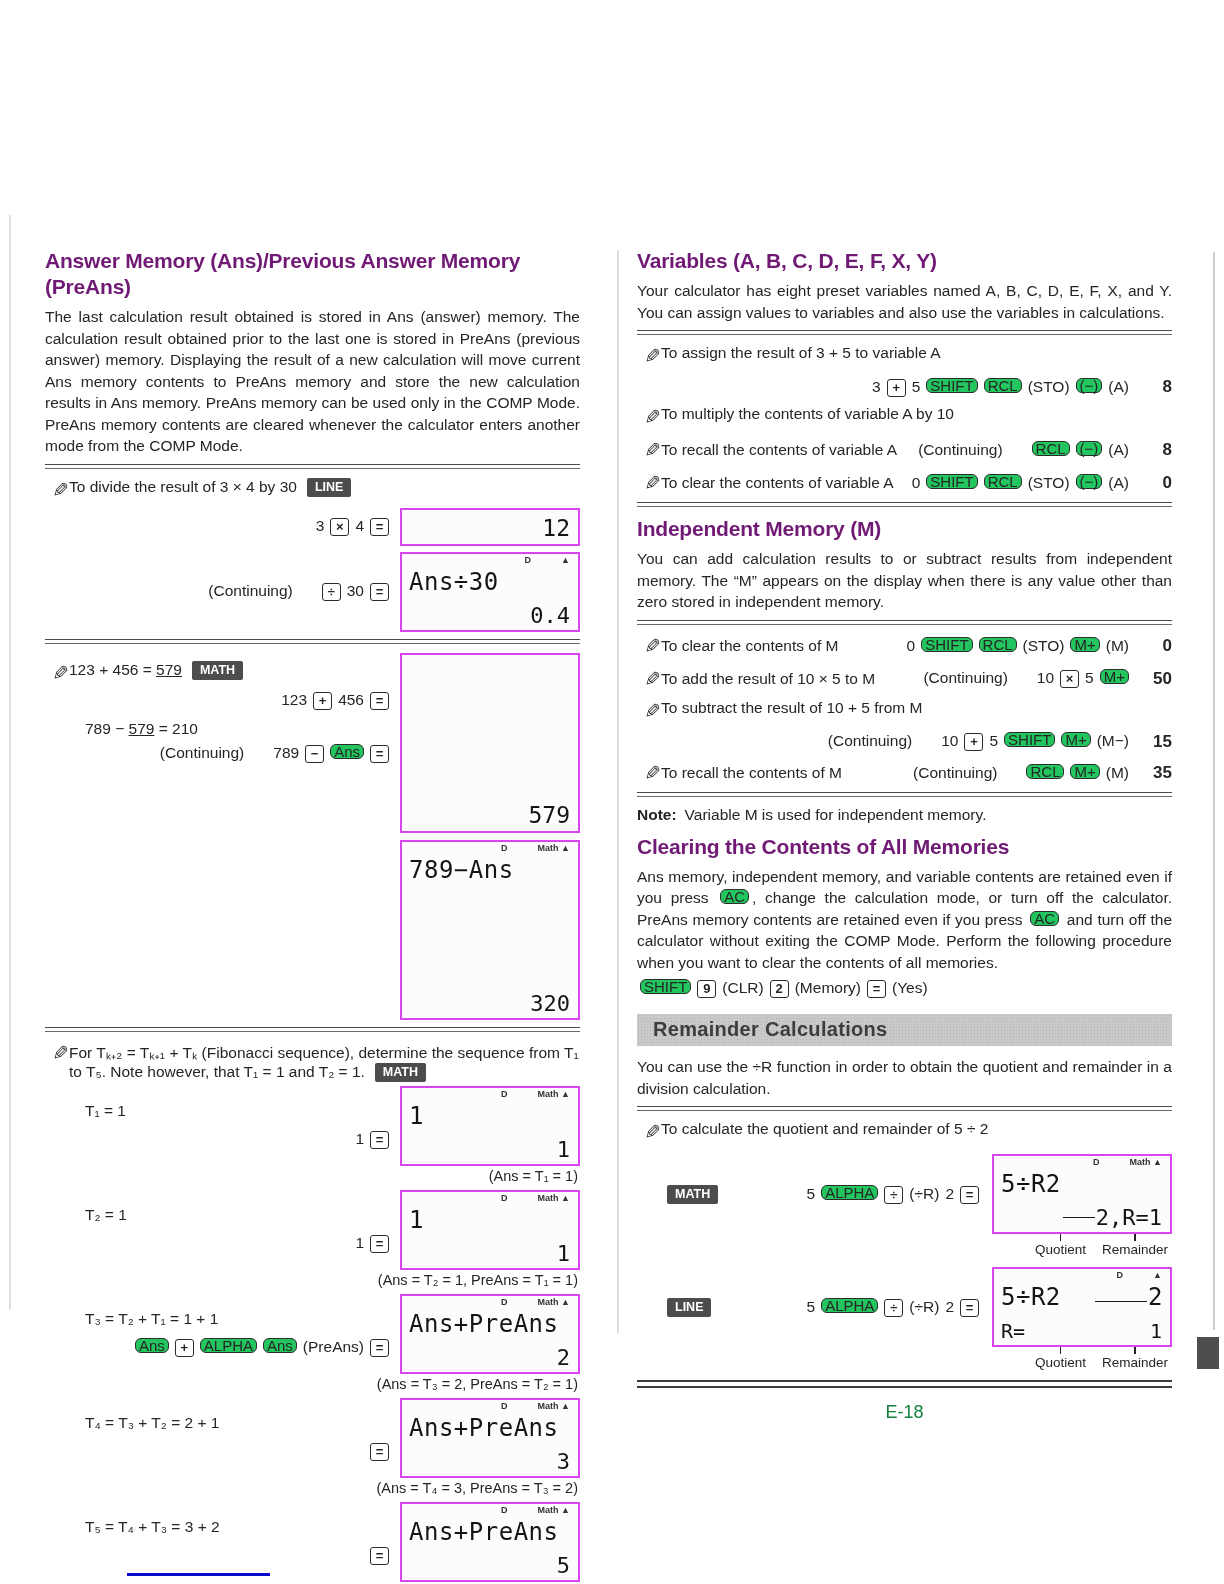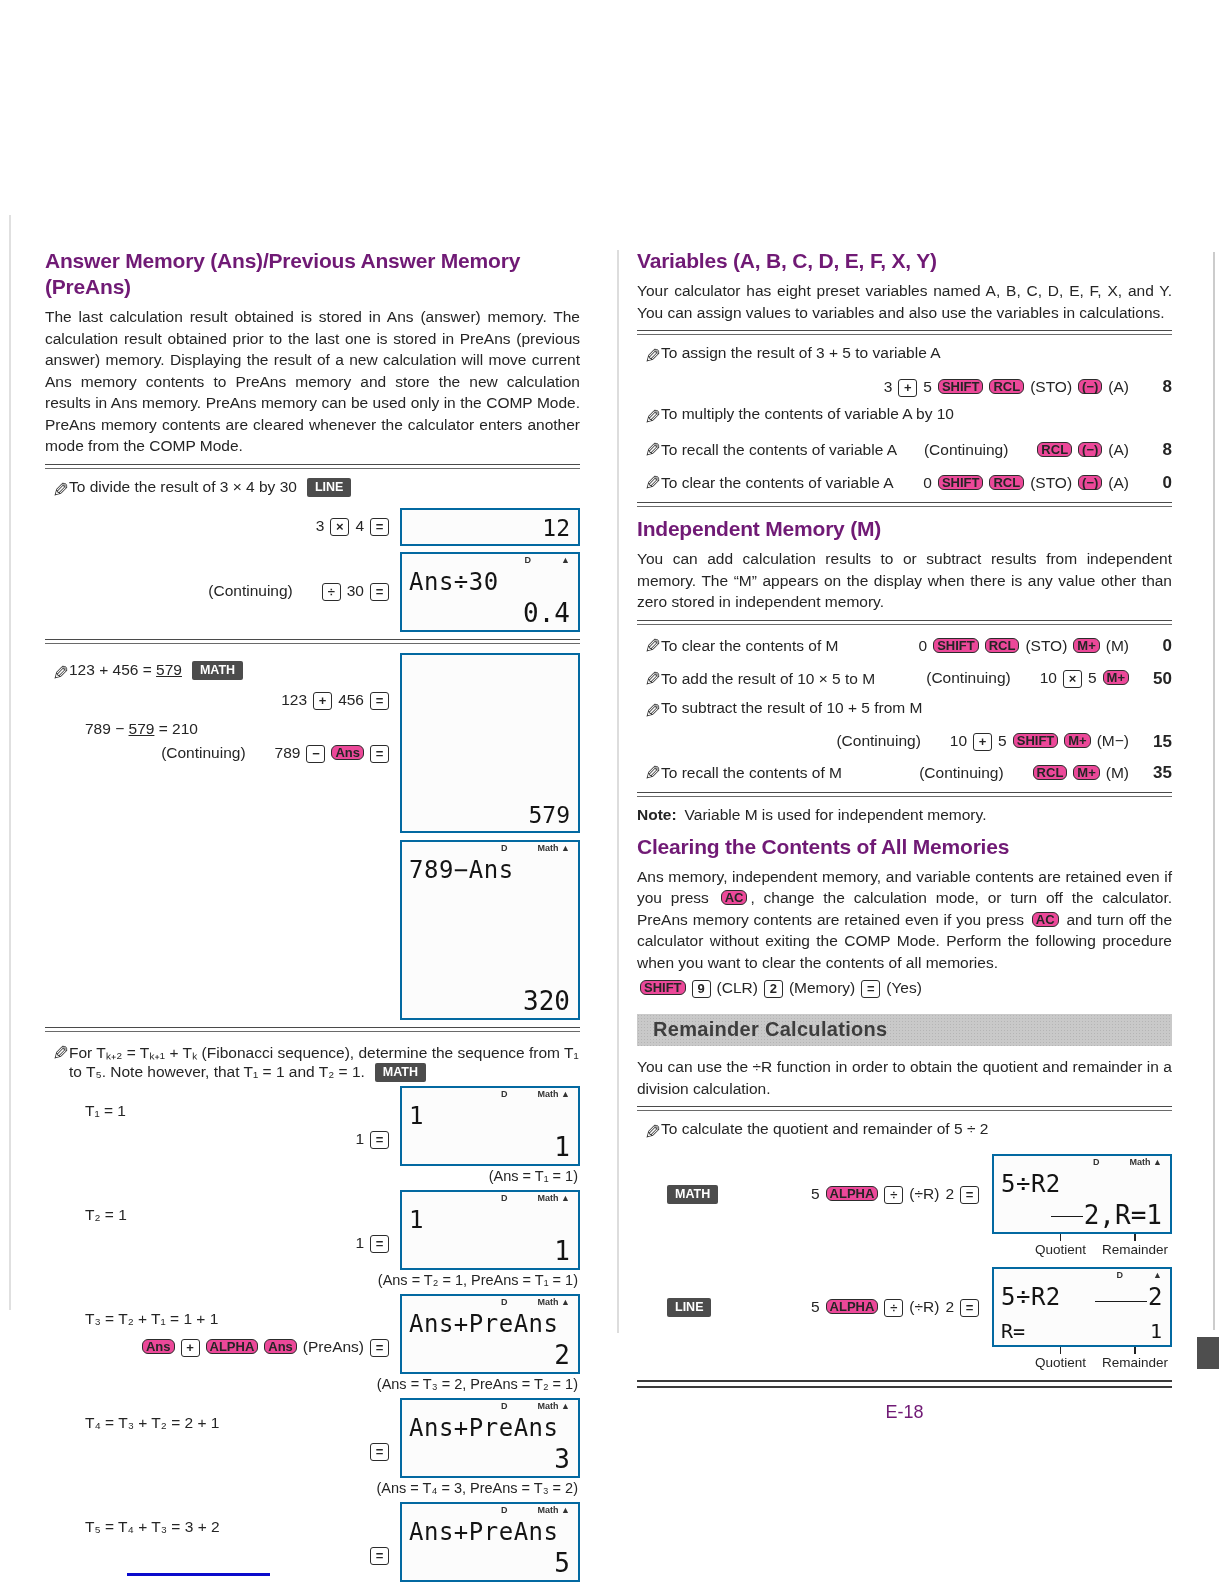--- a/index.html
+++ b/index.html
@@ -31,33 +31,33 @@
   .badge { display:inline-block; background:#4c4c4c; color:#fff; font-weight:bold;
            font-size:12.5px; line-height:17px; padding:1px 8px; border-radius:2px; margin-left:10px; vertical-align:1px; }
 
   
   .k-txt  { margin:0 3px; }
   .k-cont { margin-right:26px; }
   .k-key  { display:inline-block; border:1.6px solid #2c2c2c; border-radius:3px;
             padding:0 4px; min-width:9px; text-align:center; font-size:13px; font-weight:bold;
             line-height:16px; margin:0 3px; background:#fff; }
   .k-sm   { display:inline-block; border:1.3px solid #2c2c2c; border-radius:6px;
-            padding:0 3px; font-size:13px; font-weight:bold; line-height:13px;
-            margin:0 3px; vertical-align:1px; background:#ec4899; }
+            padding:0 3px; font-size:15px; font-weight:normal; line-height:13px;
+            margin:0 3px; vertical-align:1px; background:#22c55e; }
   .k-plain { }
 
   
-  .lcd { box-sizing:border-box; width:180px; height:80px; border:2px solid #0369a1;
+  .lcd { box-sizing:border-box; width:180px; height:80px; border:2px solid #d946ef;
          background:#fcfcfc; position:relative; padding:3px 7px;
          font-family:"DejaVu Sans Mono", monospace; color:#141414; flex:0 0 180px; }
   .lcd .inds { position:absolute; top:1px; left:0; right:8px; display:flex;
                justify-content:flex-end; gap:30px; font-size:9px; font-weight:bold;
                font-family:"Liberation Sans", sans-serif; color:#333; }
   .lcd .line1 { font-size:24px; margin-top:11px; letter-spacing:0.5px; }
-  .lcd .line2 { position:absolute; bottom:2px; right:8px; font-size:26px; }
+  .lcd .line2 { position:absolute; bottom:2px; right:8px; font-size:22px; }
   .lcd-slim { height:38px; }
   .lcd-slim .line2 { font-size:23px; bottom:3px; }
   .lcd .l1flex { display:flex; justify-content:space-between; align-items:flex-end; }
   .lcd .l2flex { position:absolute; bottom:2px; left:7px; right:8px; display:flex;
                  justify-content:space-between; font-size:20px; }
   .connL { display:inline-block; width:32px; border-top:1.6px solid #1a1a1a; vertical-align:7px; margin-right:1px; }
   .connH { display:inline-block; width:52px; border-bottom:1.6px solid #1a1a1a; vertical-align:3px; margin-right:1px; }
 
   
   .hrow { display:flex; align-items:flex-start; margin-top:8px; }
@@ -83,21 +83,21 @@
   .rem-row .keys { margin-left:auto; }
   .rem-caption { display:flex; justify-content:flex-end; gap:16px; font-size:13.5px; margin:0 4px 4px 0; }
   .tick::before { content:""; display:block; width:1.5px; height:7px; background:#222; margin:0 auto 1px auto; }
 
   .shaded { background:#c9c9c9;
             background-image:radial-gradient(#b5b5b5 0.8px, transparent 0.8px);
             background-size:3px 3px;
             color:#3d3d3d; font-weight:bold; font-size:20px;
             padding:4px 10px 5px 16px; margin:16px 0 10px 0; letter-spacing:0.3px; }
 
-  .pagenum { text-align:center; font-size:18px; margin-top:14px; color:#701a75; }
+  .pagenum { text-align:center; font-size:18px; margin-top:14px; color:#15803d; }
   .note b, .resline b { margin-right:8px; }
   .note { margin-top:6px; }
 
   
   .edge-left  { position:absolute; left:9px;  top:215px; height:1095px; width:2px; background:#cfcfcf; opacity:.65; }
   .spine      { position:absolute; left:617px; top:250px; height:1083px; width:2px; background:#dddddd; }
   .edge-right { position:absolute; left:1213px; top:252px; height:1078px; width:2px; background:#cccccc; }
   .corner-mark{ position:absolute; left:1197px; top:1337px; width:22px; height:32px; background:#4e4e4e; }
   .blue-line  { position:absolute; left:127px; top:1573px; width:143px; height:3px; background:#0a0acc; }
 </style>

